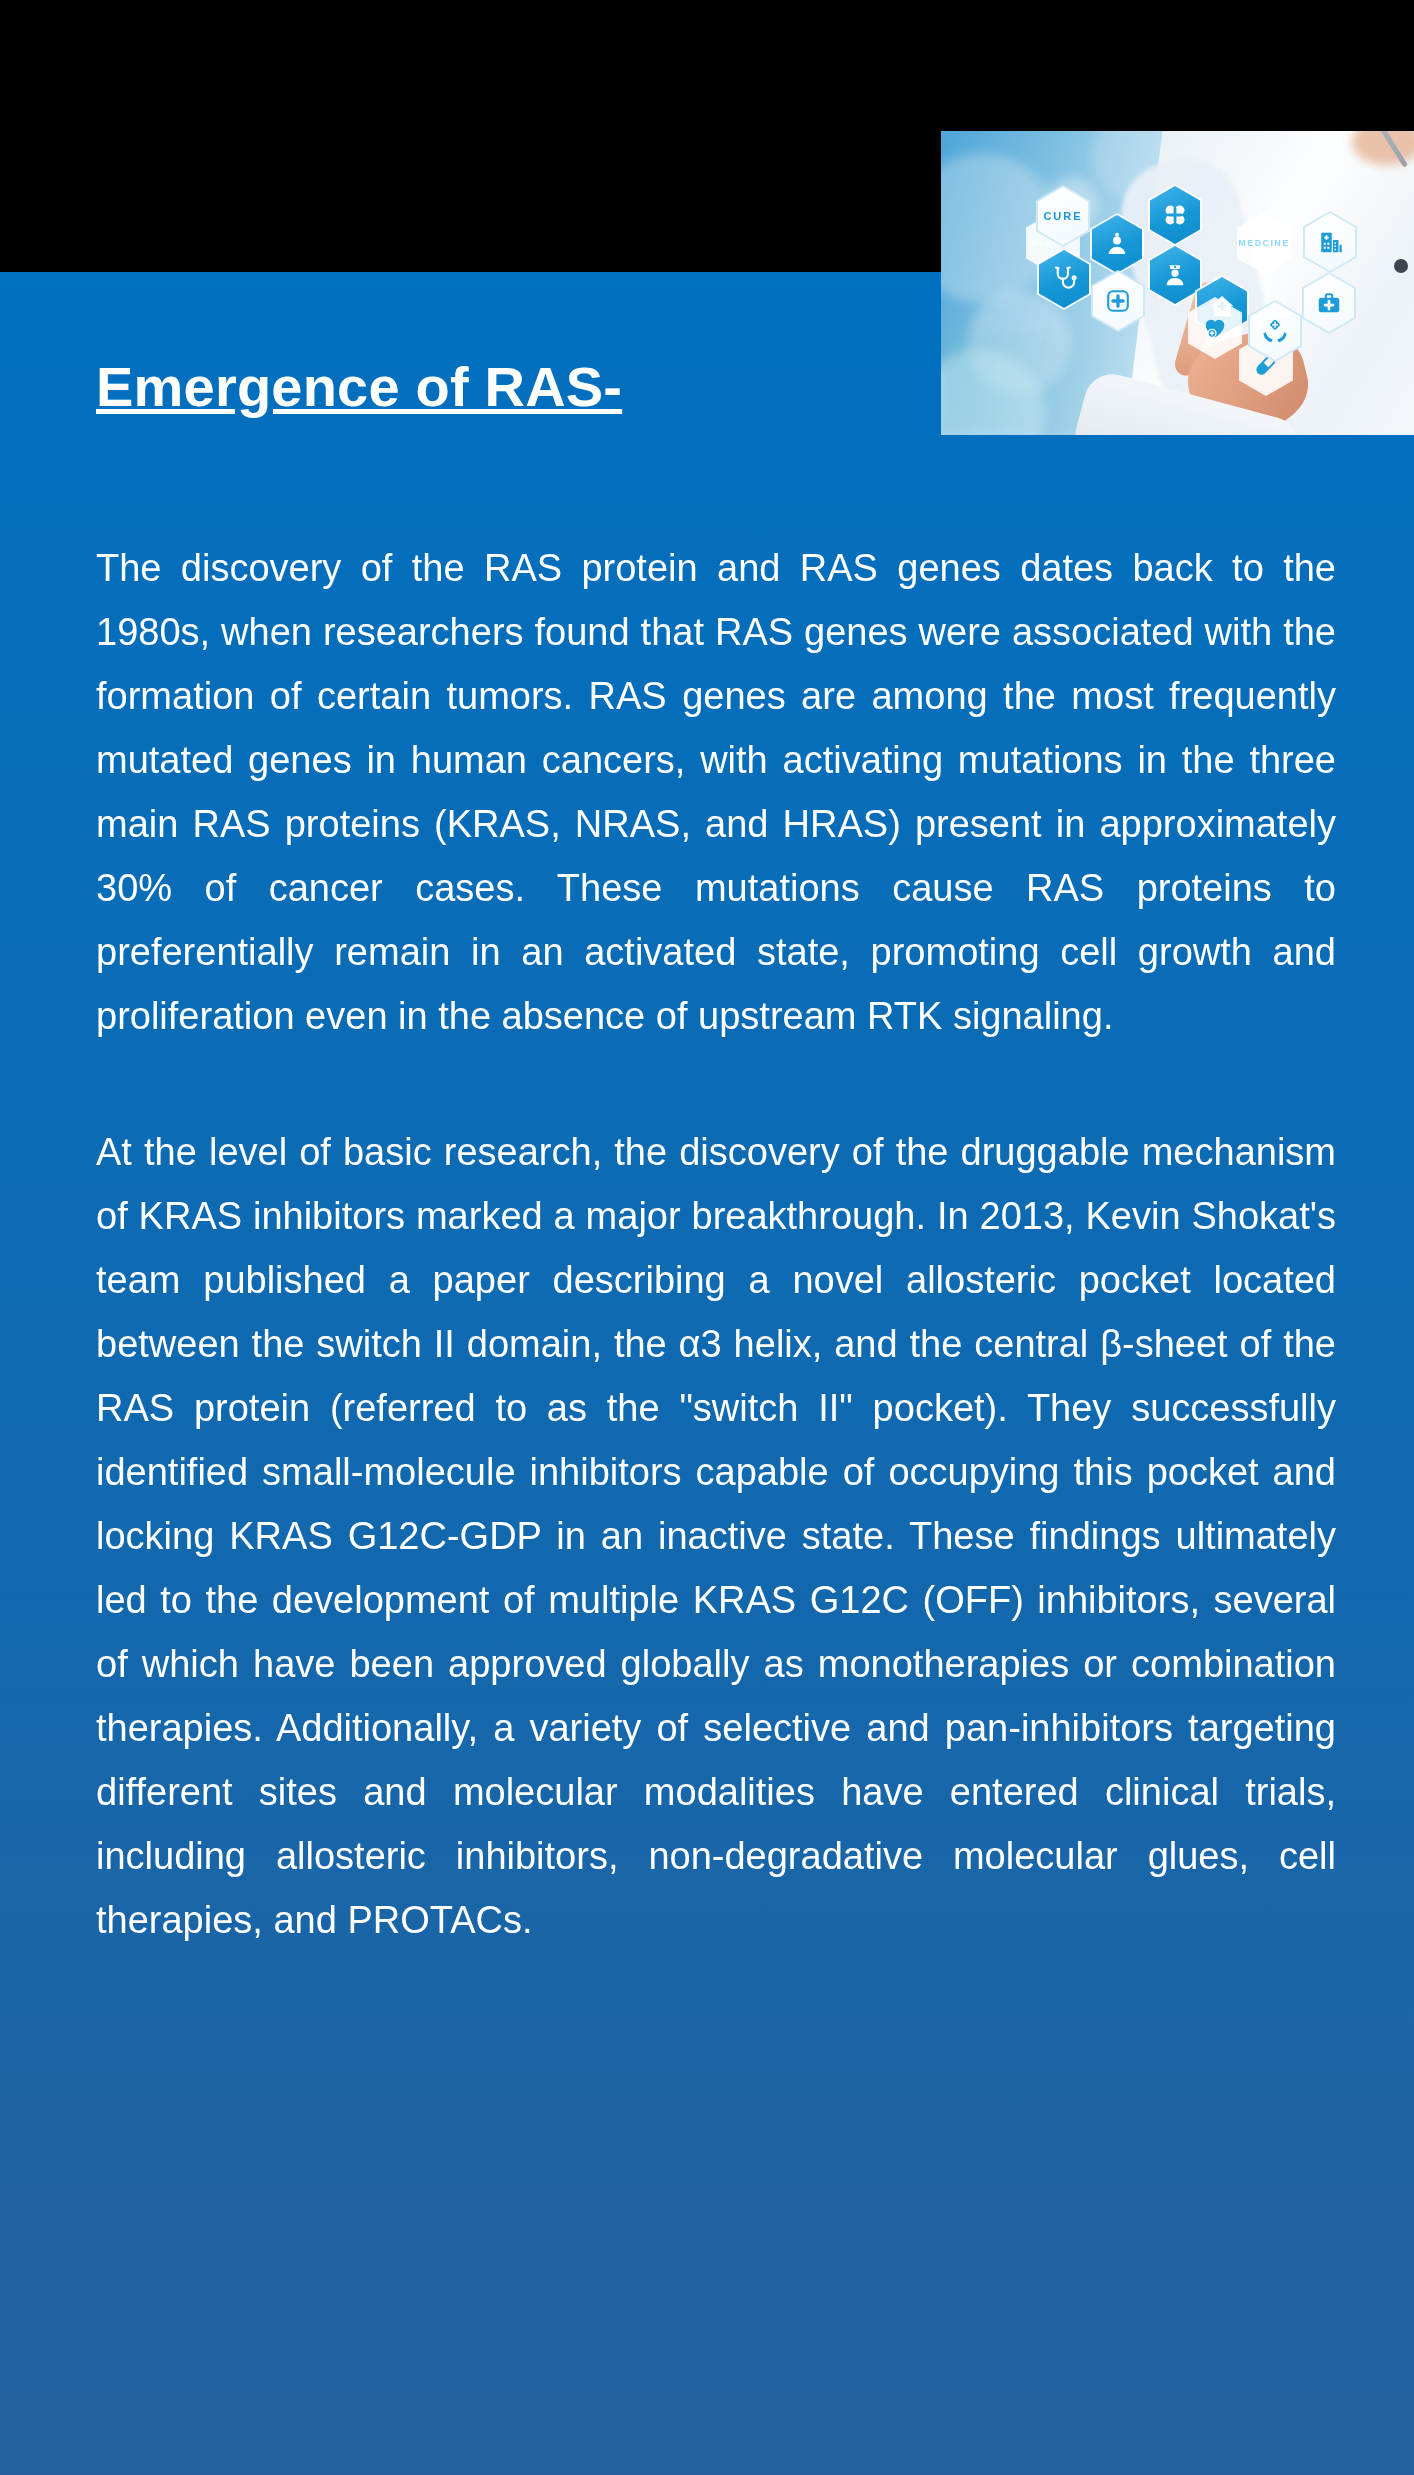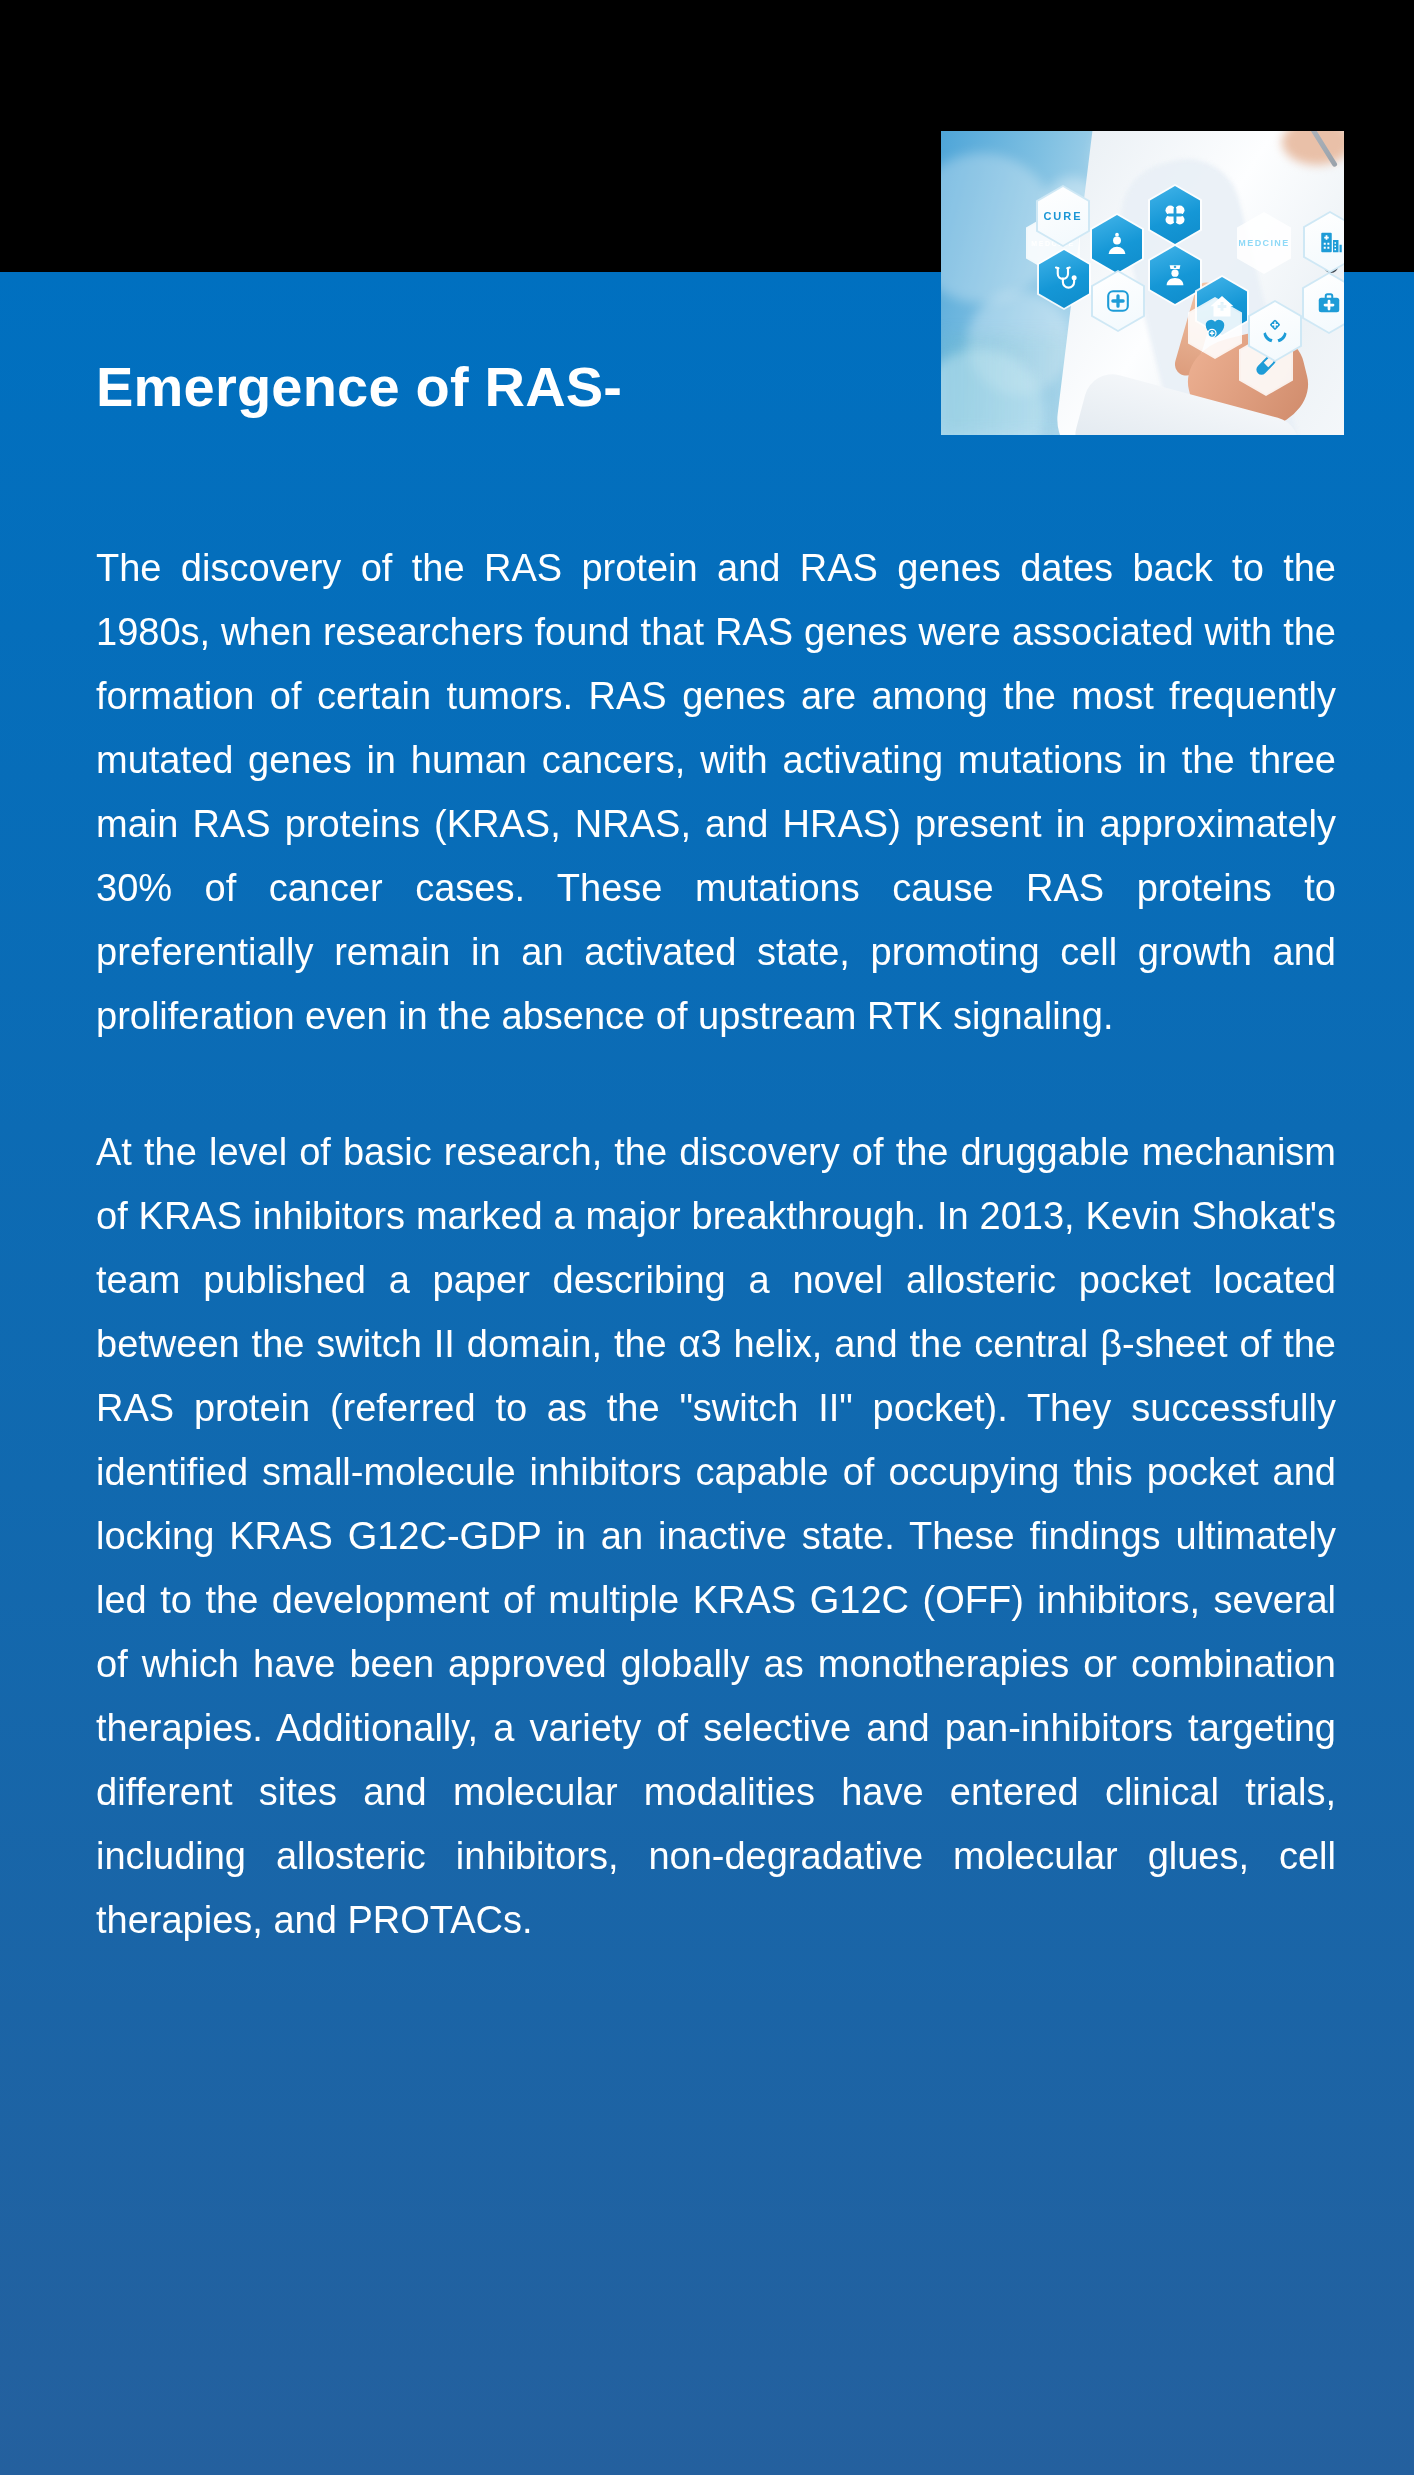--- a/index.html
+++ b/index.html
@@ -7,28 +7,28 @@
     width:1414px;height:2475px;position:relative;overflow:hidden;
     background:#000;font-family:"Liberation Sans",sans-serif;
     -webkit-font-smoothing:antialiased;
   }
   
   .top-band{position:absolute;left:0;top:0;width:1414px;height:272px;background:#000000;}
   .page-bg{position:absolute;left:0;top:272px;width:1414px;height:2203px;
     background:linear-gradient(180deg,#0070c0 0%,#1169af 55%,#24609e 100%);}
   
   .heading{position:absolute;left:96px;top:349px;width:860px;color:#ffffff;
-    font-size:56px;line-height:75px;font-weight:700;letter-spacing:.2px;}
+    font-size:56px;line-height:75px;font-weight:700;letter-spacing:.2px;text-decoration:underline;}
   
   .body-copy{position:absolute;left:96px;top:536px;width:1240px;color:#ffffff;
     font-size:38px;line-height:64px;text-align:justify;}
   .body-copy p{margin:0 0 72px 0;}
   .body-copy p:last-child{margin-bottom:0;}
   
-  .photo{position:absolute;left:941px;top:131px;width:403px;height:304px;overflow:hidden;
+  .photo{position:absolute;left:941px;top:131px;width:473px;height:304px;overflow:hidden;
     background:linear-gradient(105deg,#4ea5d8 0%,#7fc0e2 22%,#b8dcef 45%,#e8f1f7 62%,#f2f6f9 100%);}
   .bokeh{position:absolute;border-radius:50%;filter:blur(6px);}
   .bk1{left:-34px;top:22px;width:150px;height:150px;background:rgba(255,255,255,.28);}
   .bk2{left:26px;top:160px;width:104px;height:104px;background:rgba(255,255,255,.30);}
   .bk3{left:104px;top:46px;width:54px;height:54px;background:rgba(255,255,255,.35);}
   .bk4{left:-26px;top:218px;width:130px;height:130px;background:rgba(214,238,249,.55);}
   .bk5{left:150px;top:-20px;width:90px;height:90px;background:rgba(255,255,255,.18);}
   .photo-tint{position:absolute;left:0;bottom:0;width:200px;height:100px;filter:blur(8px);
     background:linear-gradient(90deg,rgba(110,190,200,.25),rgba(110,190,200,0));}
   .coat{position:absolute;right:-60px;top:-30px;width:330px;height:380px;border-radius:46px;

